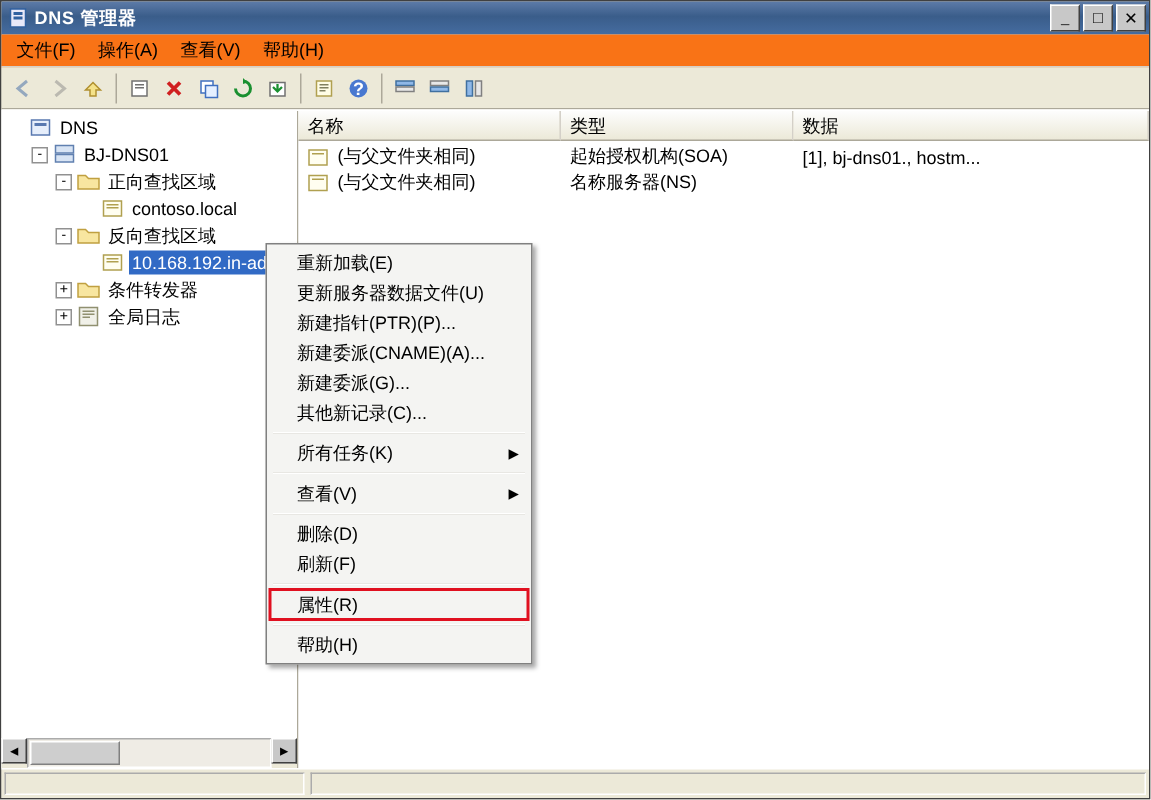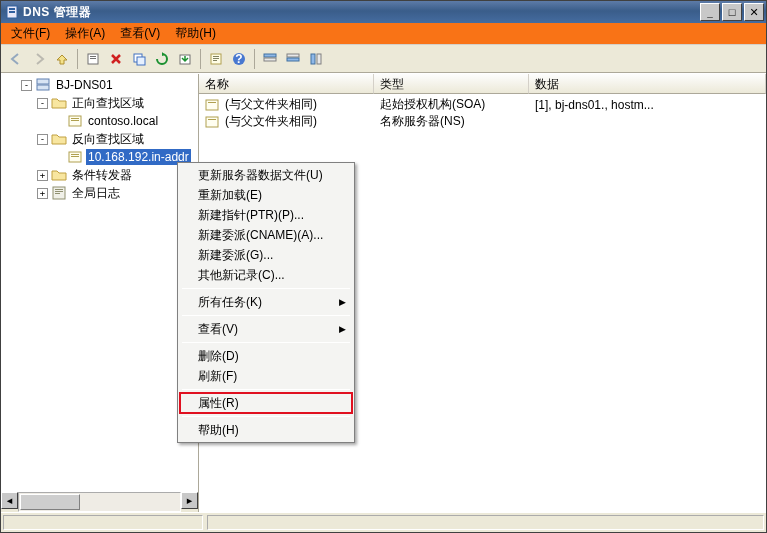--- a/index.html
+++ b/index.html
@@ -157,20 +157,30 @@
         <svg width="14" height="14">
           <rect x="2" y="2" width="4" height="10" fill="#8fb8e8" stroke="#4070a0"></rect>
           <rect x="8" y="2" width="4" height="10" fill="#e8e8e8" stroke="#808080"></rect>
         </svg>
       </div>
   </div>
 
   <div class="content">
     <div class="tree">
       <div class="tree-body">
+        <div class="node ind1">
+          <span class="noexp"></span>
+          <span class="nicon">
+              <svg width="16" height="16">
+                <rect x="2" y="3" width="12" height="10" fill="#e6eefb" stroke="#5878b0"></rect>
+                <rect x="4" y="5" width="8" height="2" fill="#5878b0"></rect>
+              </svg>
+            </span>
+          <span class="nlabel">DNS</span>
+        </div>
         <div class="node ind2">
           <span class="exp">-</span>
           <span class="nicon">
               <svg width="16" height="16">
                 <rect x="2" y="2" width="12" height="5" fill="#d8e4f4" stroke="#6080b0"></rect>
                 <rect x="2" y="8" width="12" height="5" fill="#d8e4f4" stroke="#6080b0"></rect>
               </svg>
             </span>
           <span class="nlabel">BJ-DNS01</span>
         </div>
@@ -281,22 +291,22 @@
     </div>
   </div>
 
   <div class="statusbar">
     <div class="sbpane"></div>
     <div class="sbpane"></div>
   </div>
 </div>
 
 <div class="ctxmenu">
+  <div class="ctxitem">重新加载(E)</div>
   <div class="ctxitem">更新服务器数据文件(U)</div>
-  <div class="ctxitem">重新加载(E)</div>
   <div class="ctxitem">新建指针(PTR)(P)...</div>
   <div class="ctxitem">新建委派(CNAME)(A)...</div>
   <div class="ctxitem">新建委派(G)...</div>
   <div class="ctxitem">其他新记录(C)...</div>
   <div class="ctxsep"></div>
   <div class="ctxitem">
       <span>所有任务(K)</span>
       <span class="arrow">▶</span>
     </div>
   <div class="ctxsep"></div>

